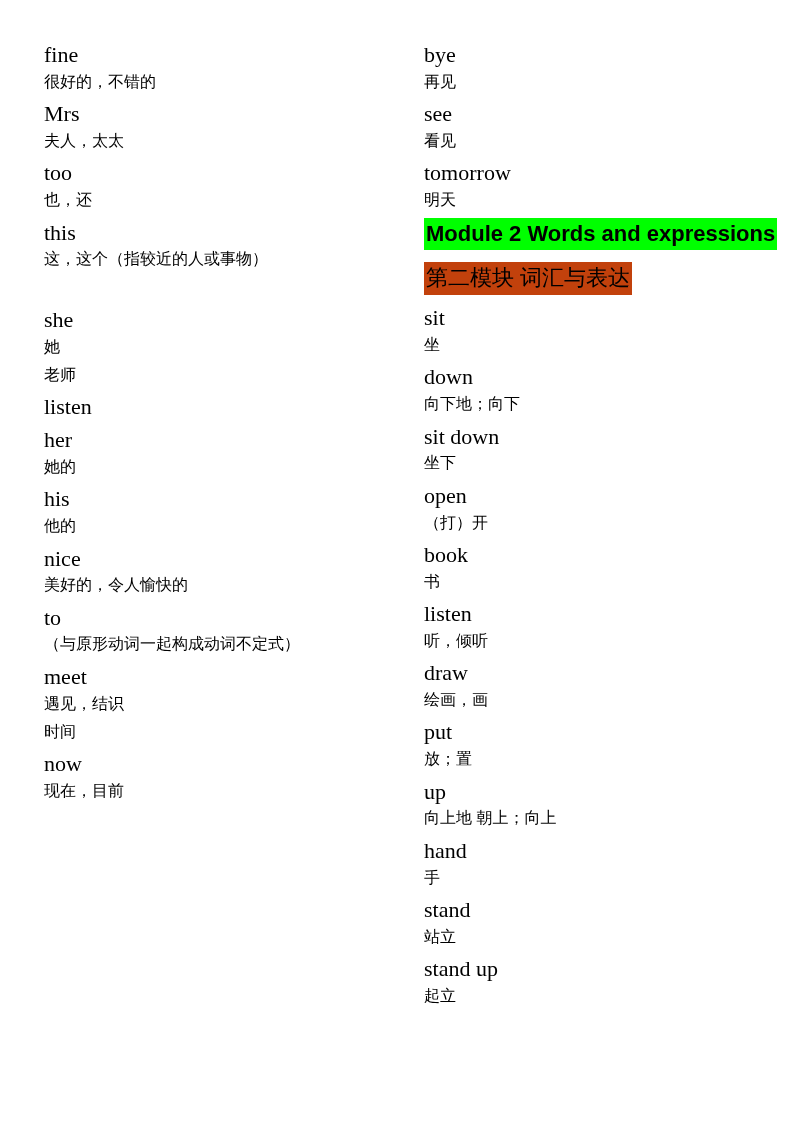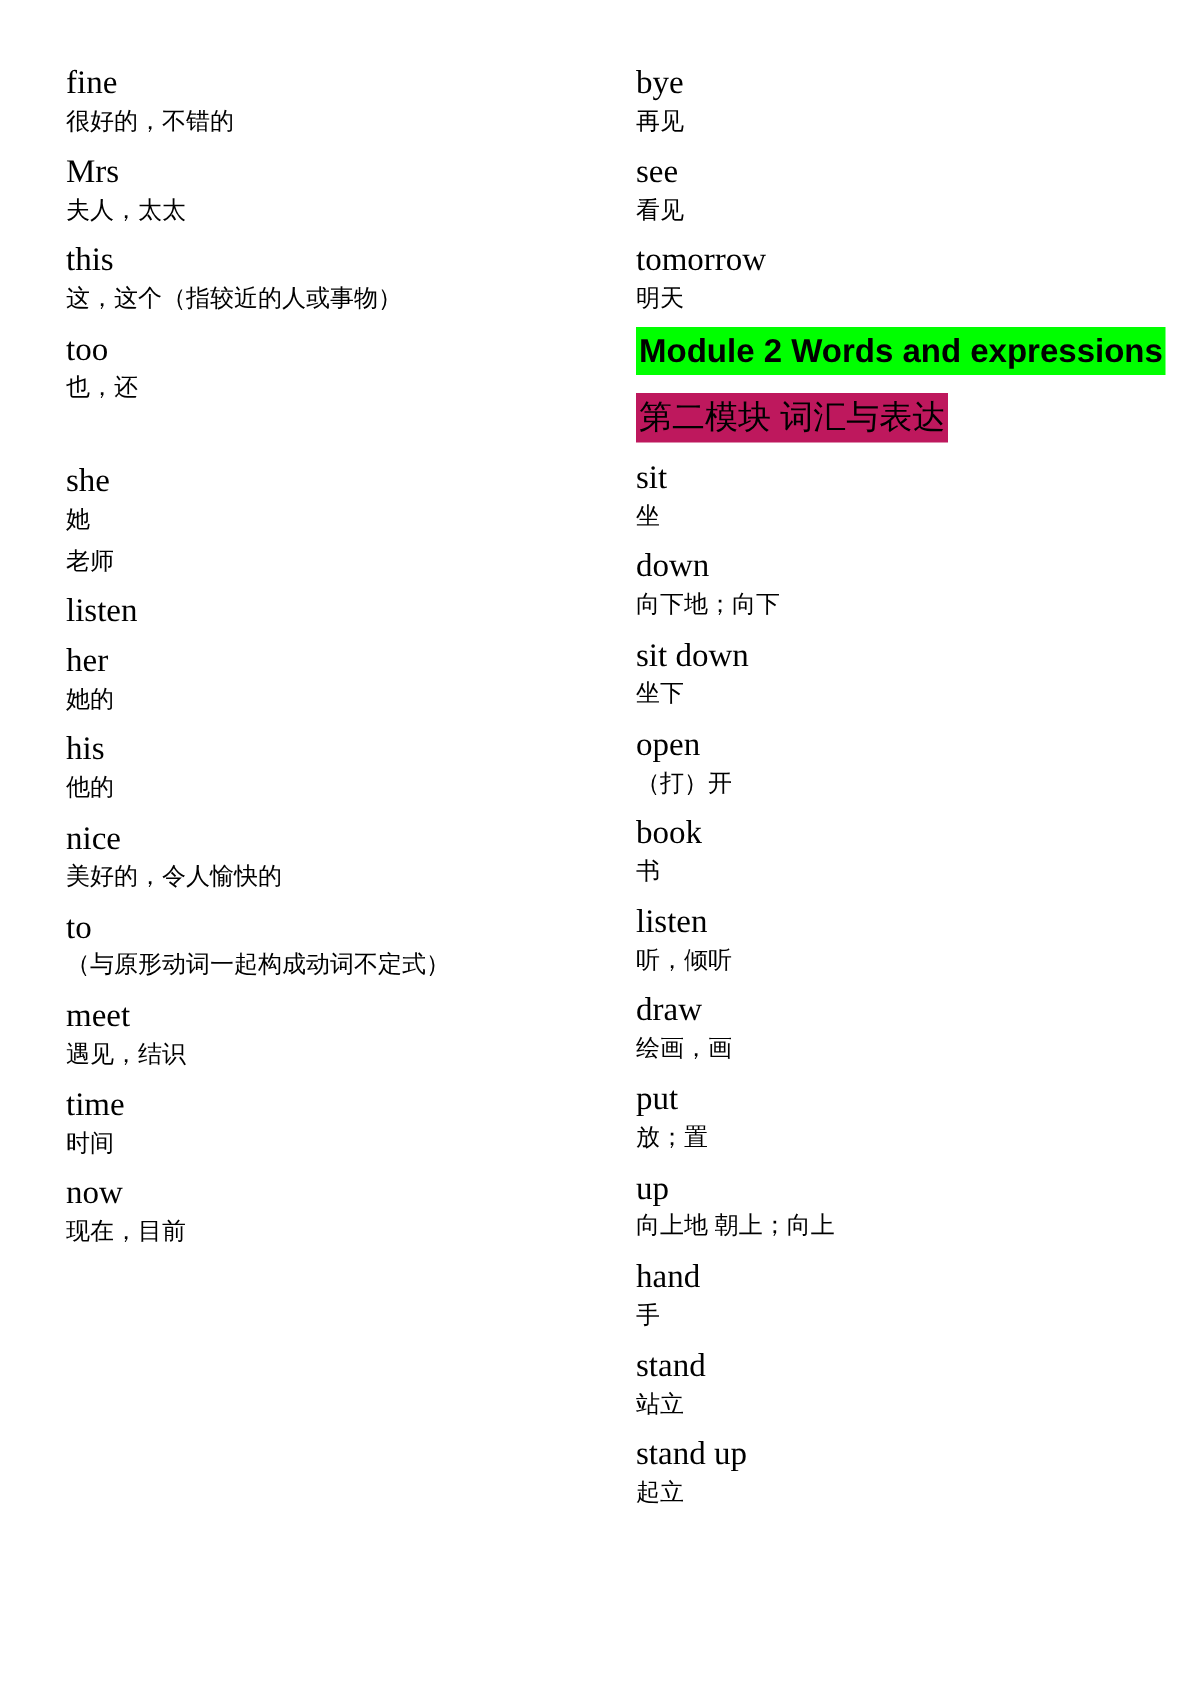--- a/index.html
+++ b/index.html
@@ -49,21 +49,21 @@
     .module-header {
       background-color: #00ff00;
       display: inline-block;
       padding: 1px 2px;
       font-size: 22px;
       font-weight: bold;
       line-height: 1.4;
       margin-bottom: 12px;
     }
     .module-header-zh {
-      background-color: #be185d;
+      background-color: #c2410c;
       display: inline-block;
       padding: 1px 2px;
       font-size: 22px;
       line-height: 1.4;
       margin-bottom: 6px;
     }
   </style>
 </head>
 <body>
 
@@ -71,26 +71,26 @@
   <div class="left-col">
   <div class="word-entry">
         <span class="word-en">fine</span>
         <span class="word-zh">很好的，不错的</span>
       </div>
       <div class="word-entry">
         <span class="word-en">Mrs</span>
         <span class="word-zh">夫人，太太</span>
       </div>
       <div class="word-entry">
+        <span class="word-en">too</span>
+        <span class="word-zh">也，还</span>
+      </div>
+      <div class="word-entry">
         <span class="word-en">this</span>
         <span class="word-zh">这，这个（指较近的人或事物）</span>
-      </div>
-      <div class="word-entry">
-        <span class="word-en">too</span>
-        <span class="word-zh">也，还</span>
       </div>
       <div class="section-gap"></div>
       <div class="word-entry">
         <span class="word-en">she</span>
         <span class="word-zh">她</span>
       </div>
       <div class="word-entry">
         <span class="word-zh">老师</span>
       </div>
       <div class="word-entry">
@@ -110,21 +110,20 @@
       </div>
       <div class="word-entry">
         <span class="word-en">to</span>
         <span class="word-zh">（与原形动词一起构成动词不定式）</span>
       </div>
       <div class="word-entry">
         <span class="word-en">meet</span>
         <span class="word-zh">遇见，结识</span>
       </div>
       <div class="word-entry">
-        <span class="word-en">time</span>
         <span class="word-zh">时间</span>
       </div>
       <div class="word-entry">
         <span class="word-en">now</span>
         <span class="word-zh">现在，目前</span>
       </div>
     </div>
   <div class="right-col">
   <div class="word-entry">
         <span class="word-en">bye</span>

